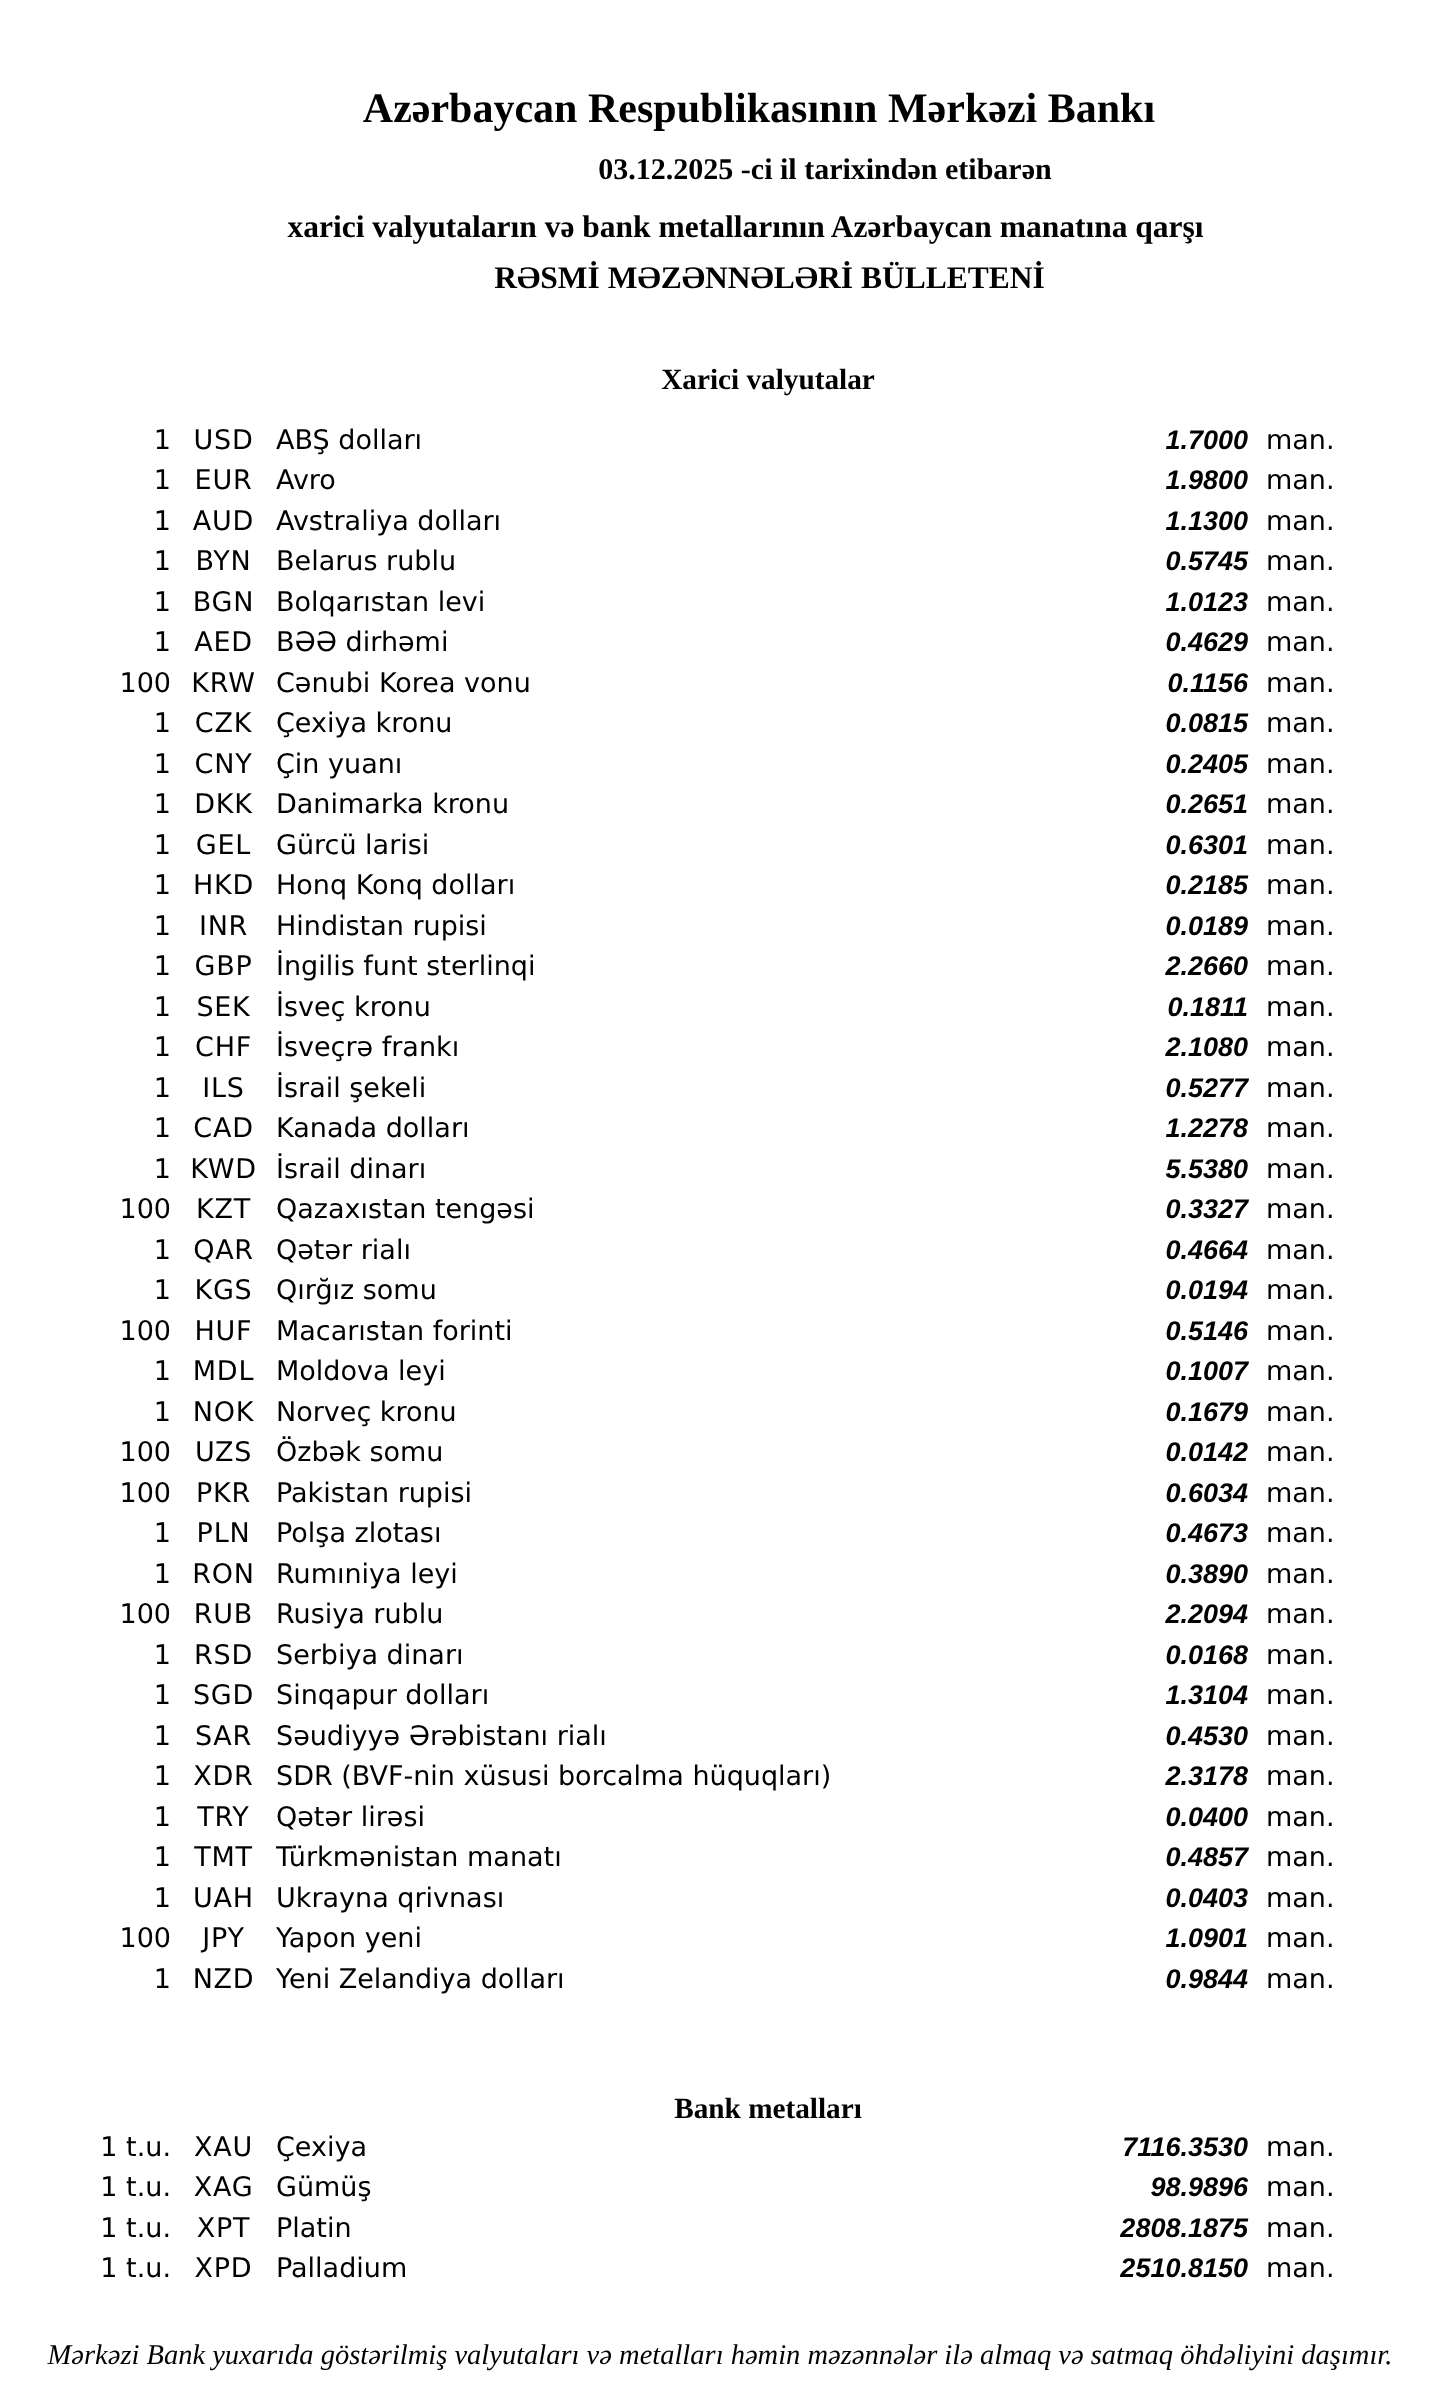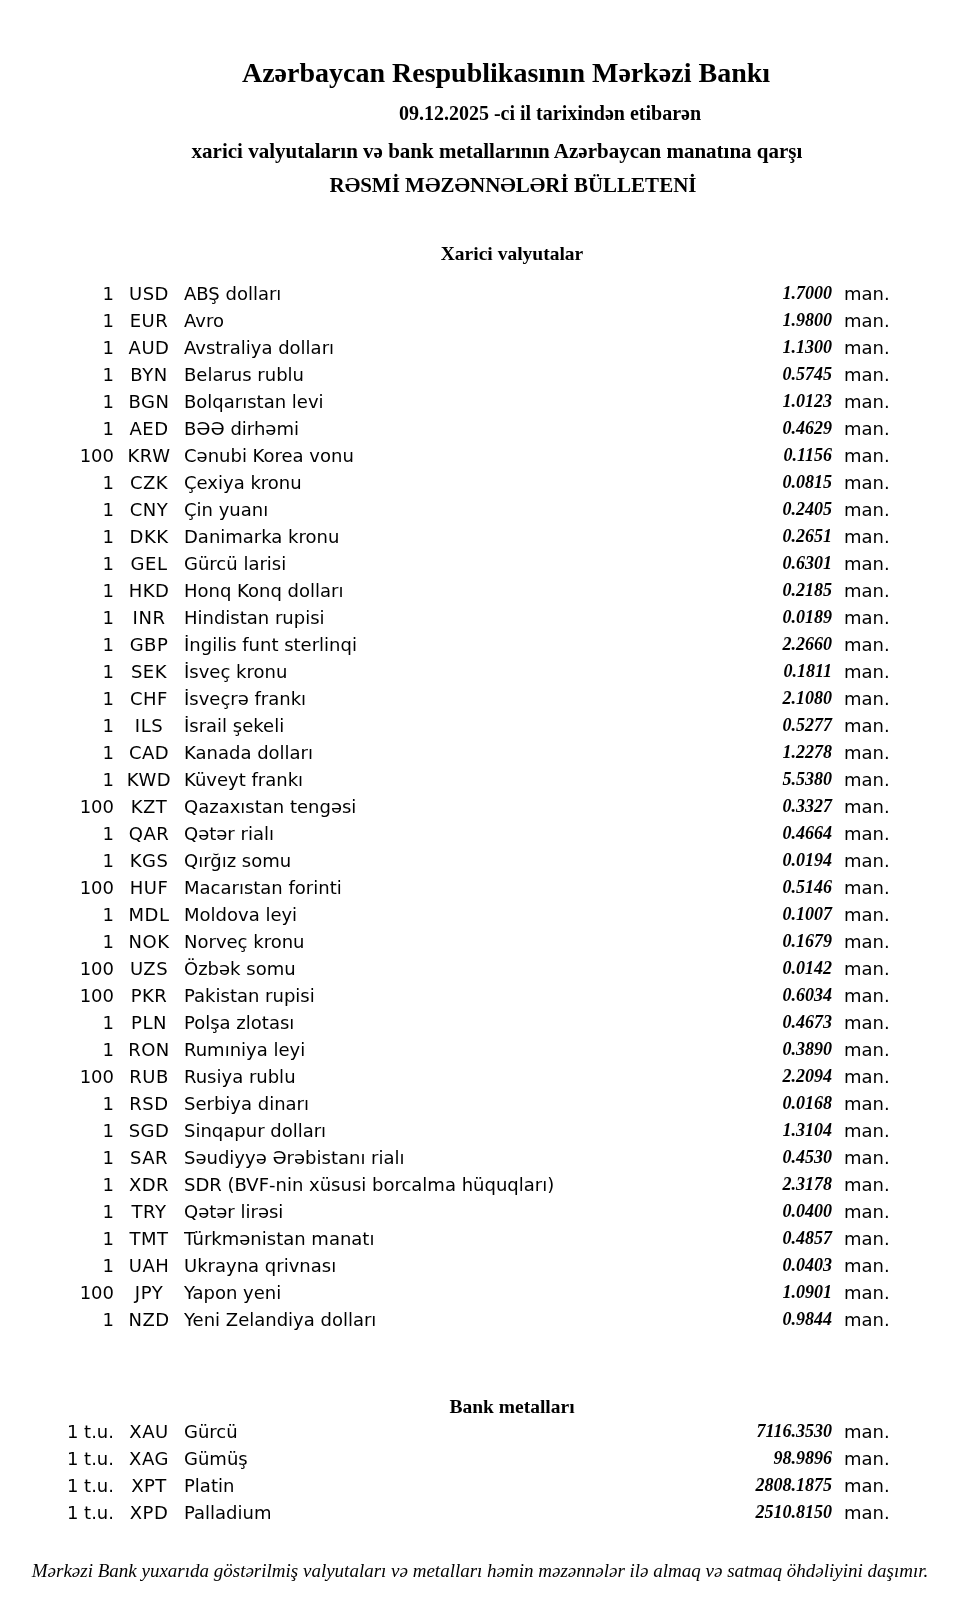--- a/index.html
+++ b/index.html
@@ -44,21 +44,21 @@
     padding-right: 67px;
     height: 27px; line-height: 27px;
     font-size: 18px;
     white-space: nowrap;
   }
   .row .qty  { text-align: right; }
   .row .code { text-align: center; letter-spacing: 0.5px; }
   .row .name { text-align: left; overflow: hidden; }
   .row .rate {
     text-align: right;
-    font-family: Liberation Serif, serif;
+    font-family: Liberation Sans, sans-serif;
     font-weight: bold; font-style: italic;
     font-size: 18px;
   }
   .row .man { text-align: left; padding-left: 12px; }
 
   
   .footer { margin-top: 34px; }
   .disclaimer {
     font-family: "Liberation Serif", serif;
     font-style: italic;
@@ -66,21 +66,21 @@
     text-align: center;
   }
 </style>
 </head>
 <body>
 
 <div class="page">
 
   <header class="header">
     <h1 class="bank-name">Azərbaycan Respublikasının Mərkəzi Bankı</h1>
-    <p class="date-line">09.12.2025 -ci il tarixindən etibarən</p>
+    <p class="date-line">03.12.2025 -ci il tarixindən etibarən</p>
     <p class="subtitle-line">xarici valyutaların və bank metallarının Azərbaycan manatına qarşı</p>
     <p class="bulletin-title">RƏSMİ MƏZƏNNƏLƏRİ BÜLLETENİ</p>
   </header>
 
   <section class="currencies">
     <h2 class="section-title">Xarici valyutalar</h2>
     <div class="rows" id="currency-rows">
         <div class="row">
     <span class="qty">1</span>
     <span class="code">USD</span>
@@ -203,21 +203,21 @@
         <div class="row">
     <span class="qty">1</span>
     <span class="code">CAD</span>
     <span class="name">Kanada dolları</span>
     <span class="rate">1.2278</span>
     <span class="man">man.</span>
   </div>
         <div class="row">
     <span class="qty">1</span>
     <span class="code">KWD</span>
-    <span class="name">Küveyt frankı</span>
+    <span class="name">İsrail dinarı</span>
     <span class="rate">5.5380</span>
     <span class="man">man.</span>
   </div>
         <div class="row">
     <span class="qty">100</span>
     <span class="code">KZT</span>
     <span class="name">Qazaxıstan tengəsi</span>
     <span class="rate">0.3327</span>
     <span class="man">man.</span>
   </div>
@@ -356,21 +356,21 @@
   </div>
       </div>
   </section>
 
   <section class="metals">
     <h2 class="section-title">Bank metalları</h2>
     <div class="rows" id="metal-rows">
         <div class="row">
     <span class="qty">1 t.u.</span>
     <span class="code">XAU</span>
-    <span class="name">Gürcü</span>
+    <span class="name">Çexiya</span>
     <span class="rate">7116.3530</span>
     <span class="man">man.</span>
   </div>
         <div class="row">
     <span class="qty">1 t.u.</span>
     <span class="code">XAG</span>
     <span class="name">Gümüş</span>
     <span class="rate">98.9896</span>
     <span class="man">man.</span>
   </div>

